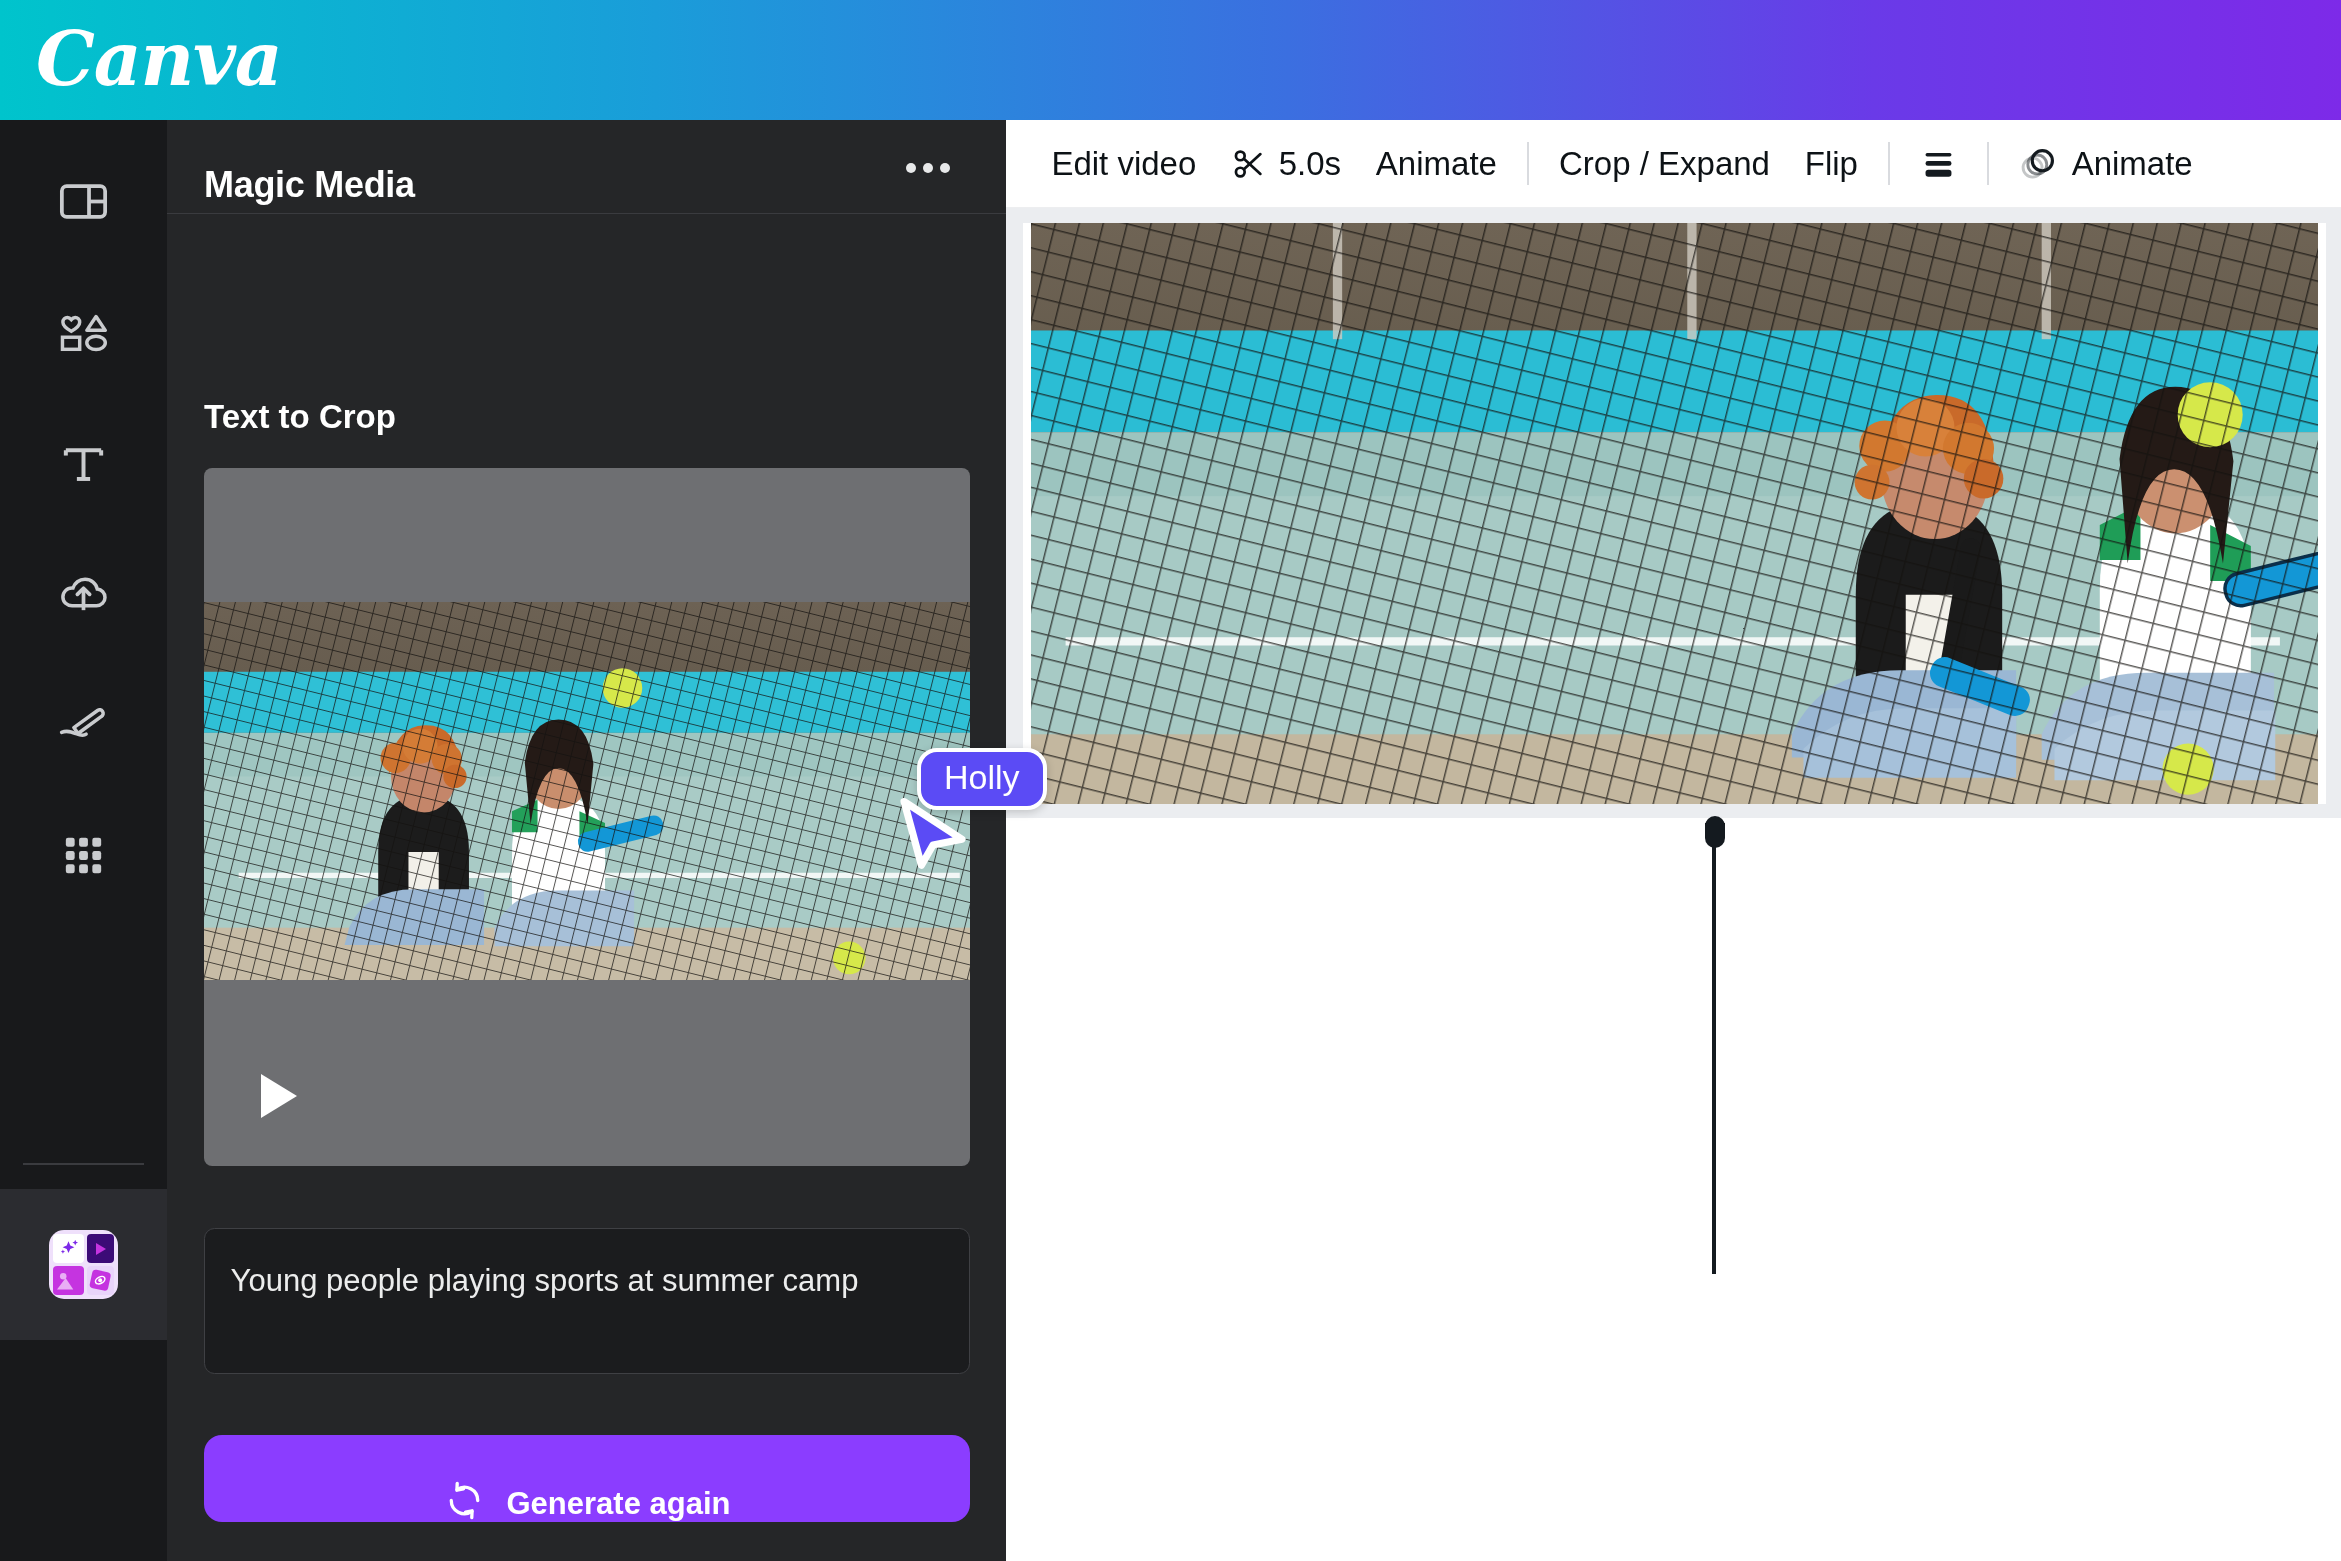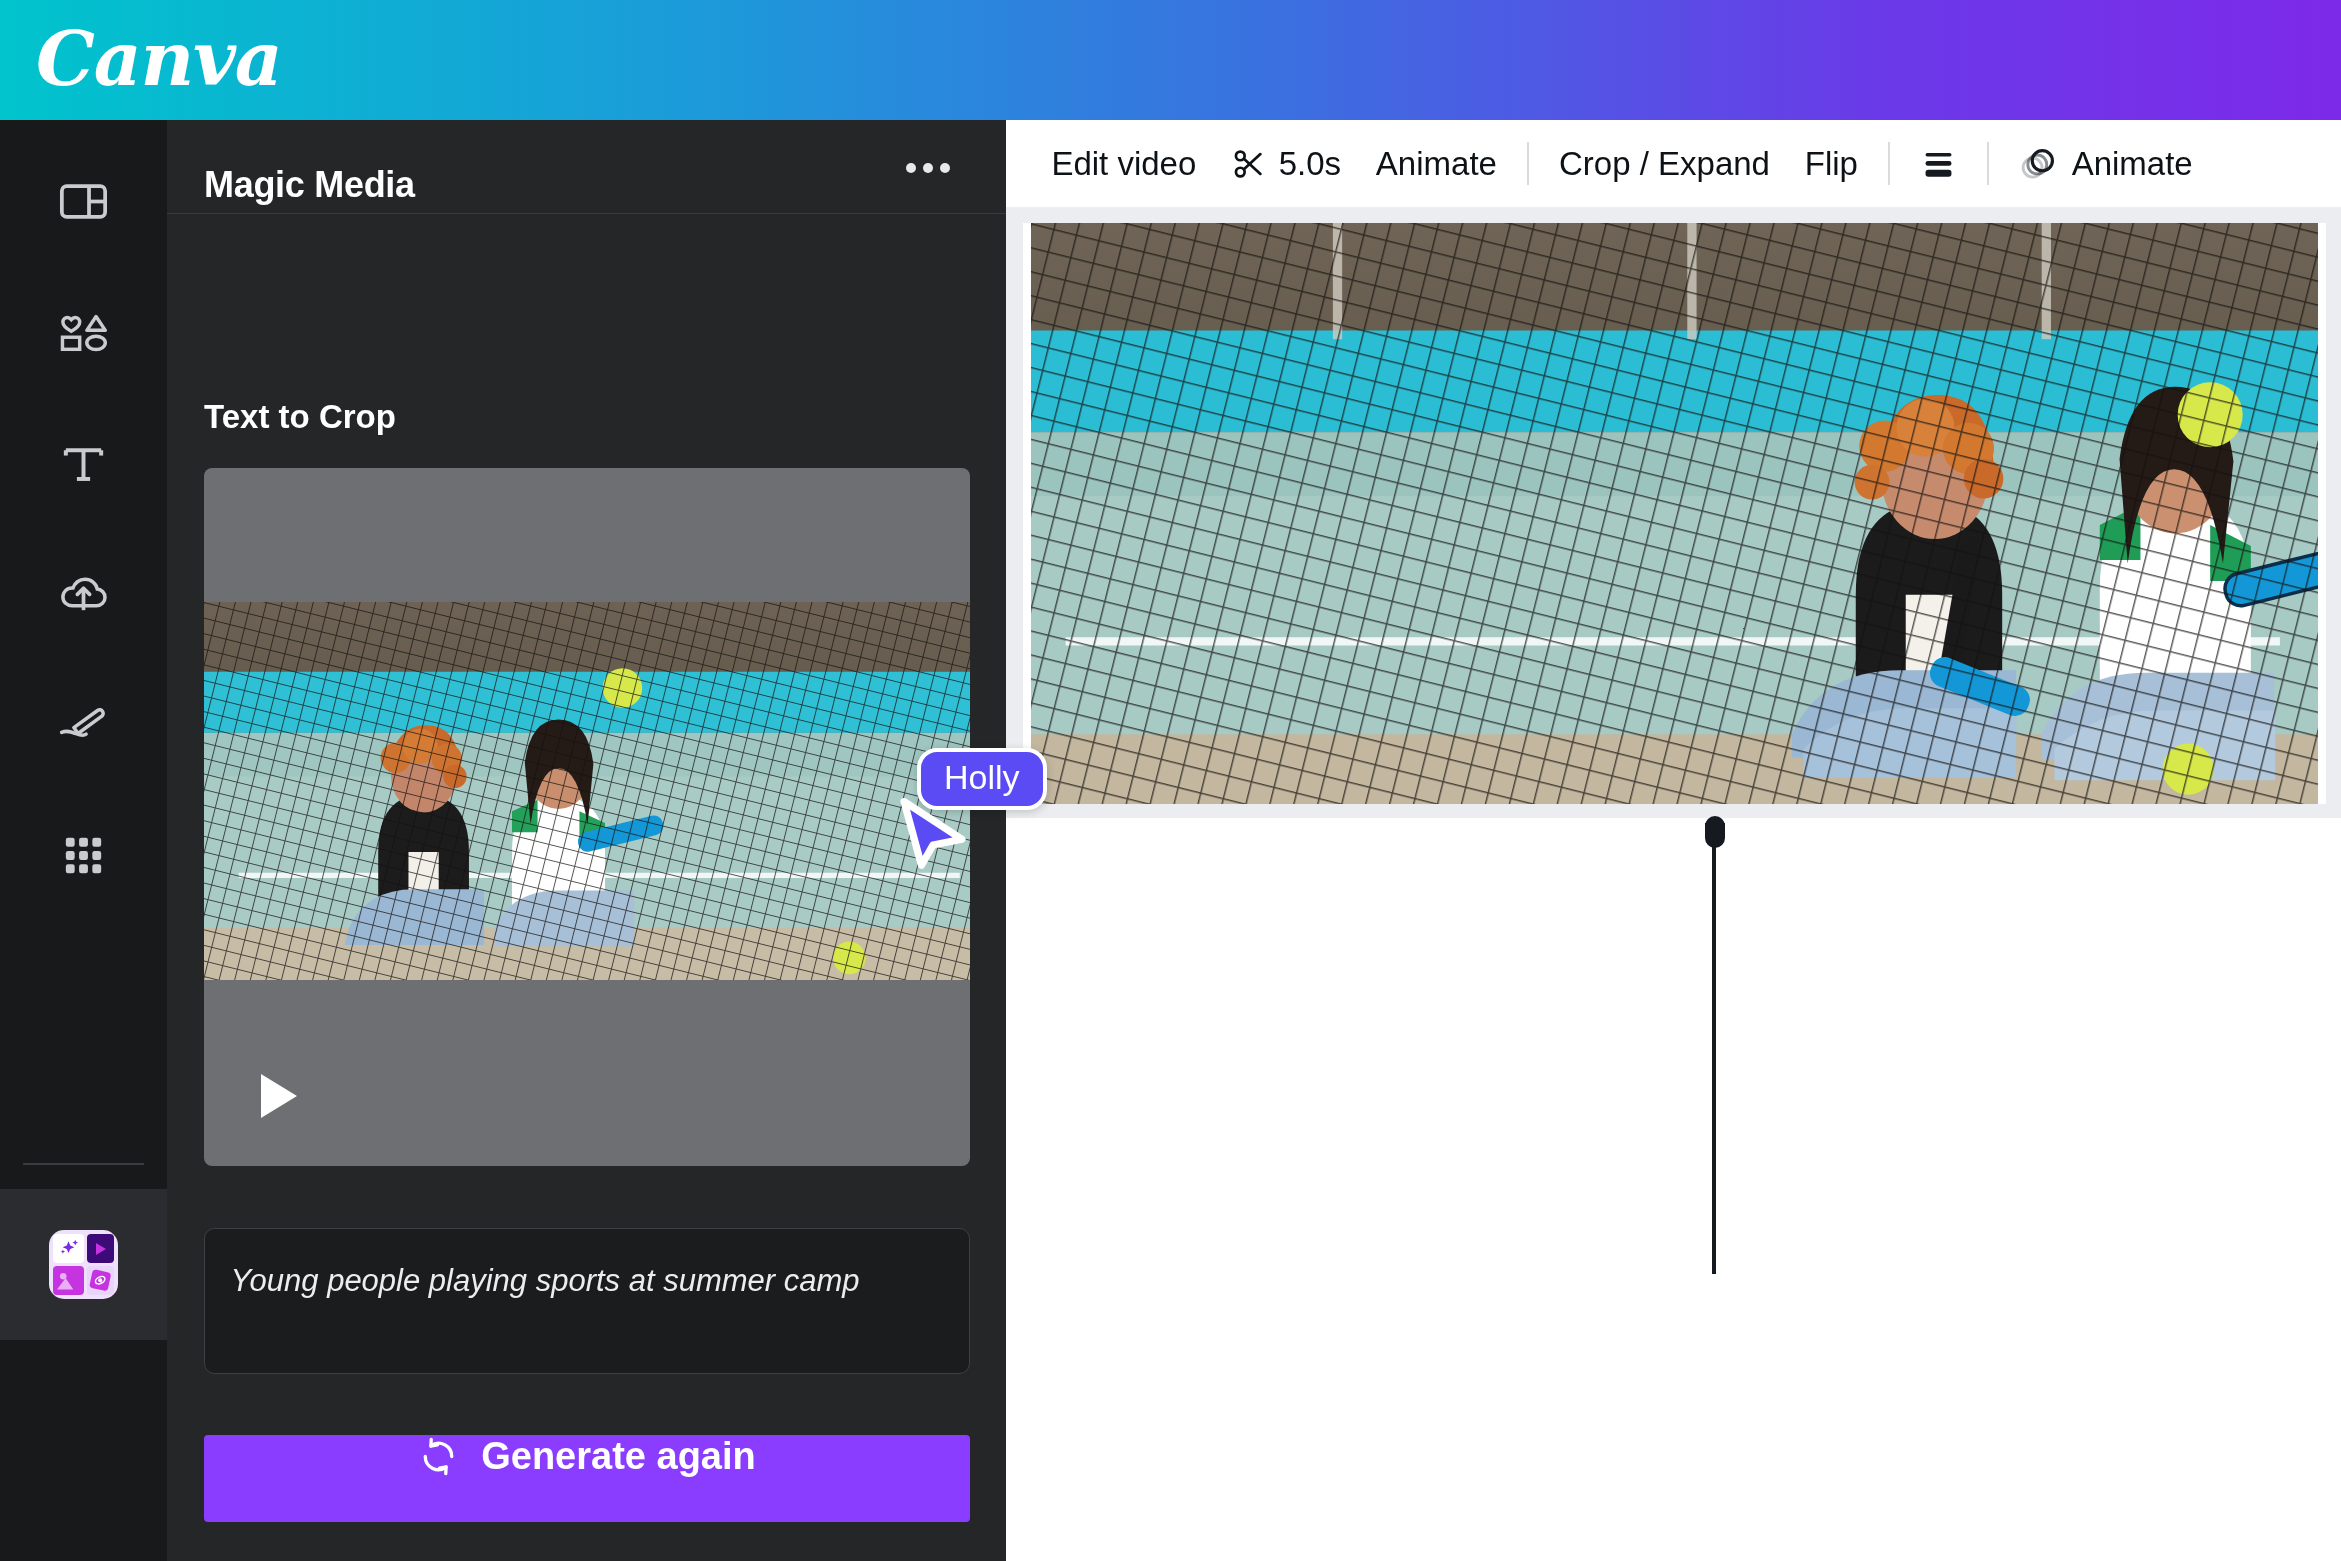--- a/index.html
+++ b/index.html
@@ -109,28 +109,28 @@
     border-top: 22px solid transparent;
     border-bottom: 22px solid transparent;
   }
 
   
   .prompt {
     position: absolute; left: 204px; top: 1228px;
     width: 766px; height: 146px;
     background: #1b1c1e; border: 1.7px solid #3f4044; border-radius: 10.5px;
     color: #eceded; font-size: 31px; padding: 33px 25.6px;
-    line-height: 1.25; overflow: hidden; font-style: italic;
+    line-height: 1.25; overflow: hidden;
   }
   .genbtn {
     position: absolute; left: 204px; top: 1435px;
-    width: 766px; height: 87px; border-radius: 4px;
+    width: 766px; height: 87px; border-radius: 18px;
     background: #8b3dff; border: none; cursor: pointer;
-    display: flex; align-items: flex-start; justify-content: center; gap: 22px;
-    color: #ffffff; font-size: 38px; font-weight: 700;
+    display: flex; align-items: flex-end; justify-content: center; gap: 22px;
+    color: #ffffff; font-size: 31px; font-weight: 700;
   }
 
   
   .main {
     position: absolute; left: 1006px; top: 120px; width: 1336px; height: 1442px;
     background: #ffffff; z-index: 20;
   }
   .toolbar {
     position: relative; height: 88px; background: #ffffff;
     display: flex; align-items: center; padding-left: 28px; gap: 0;

